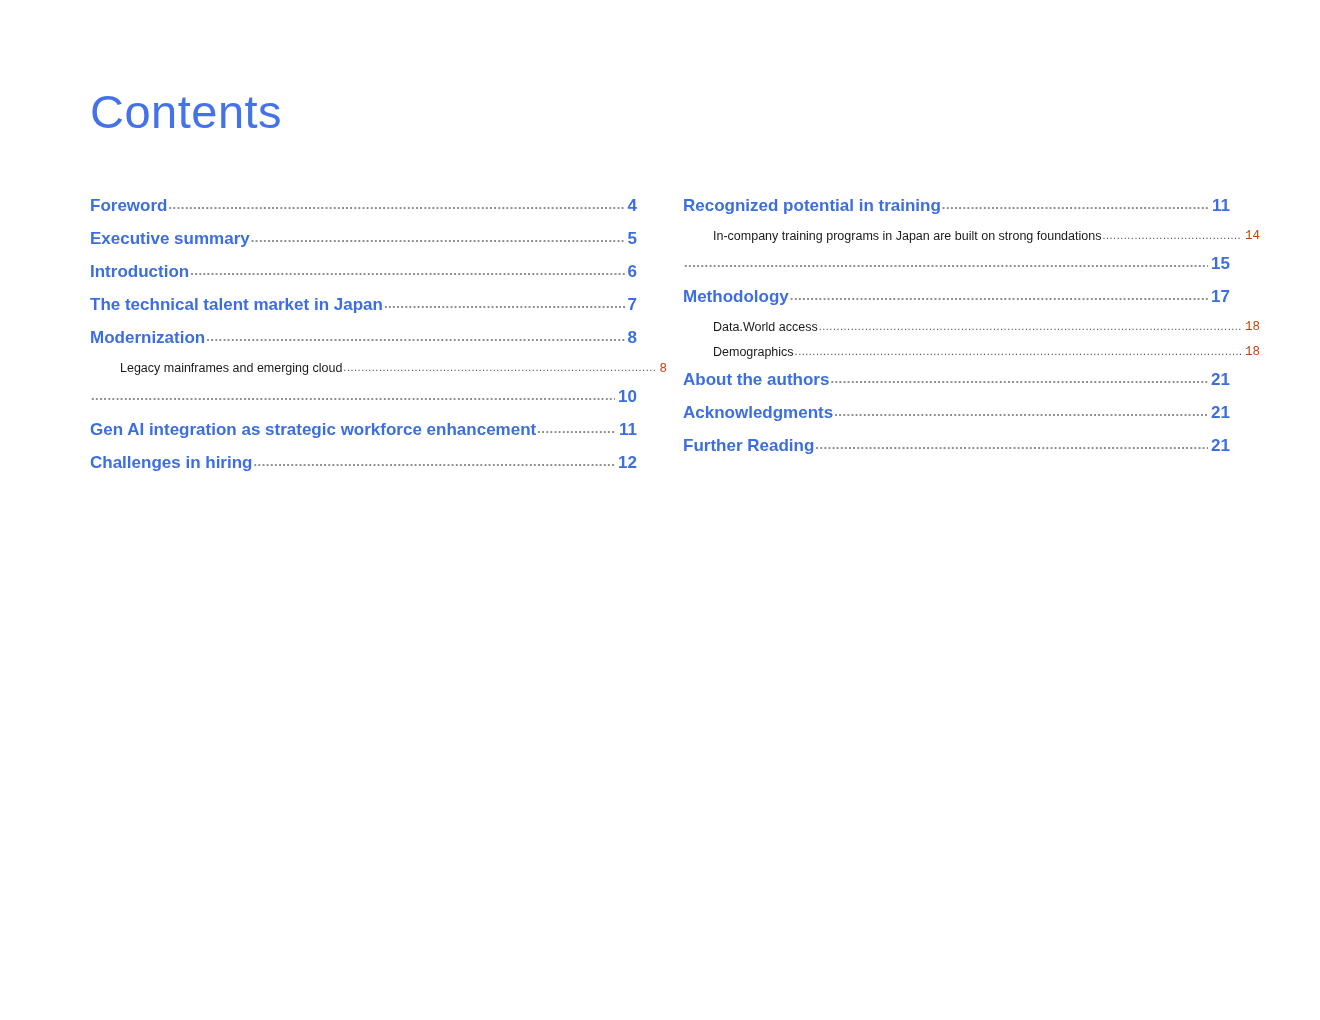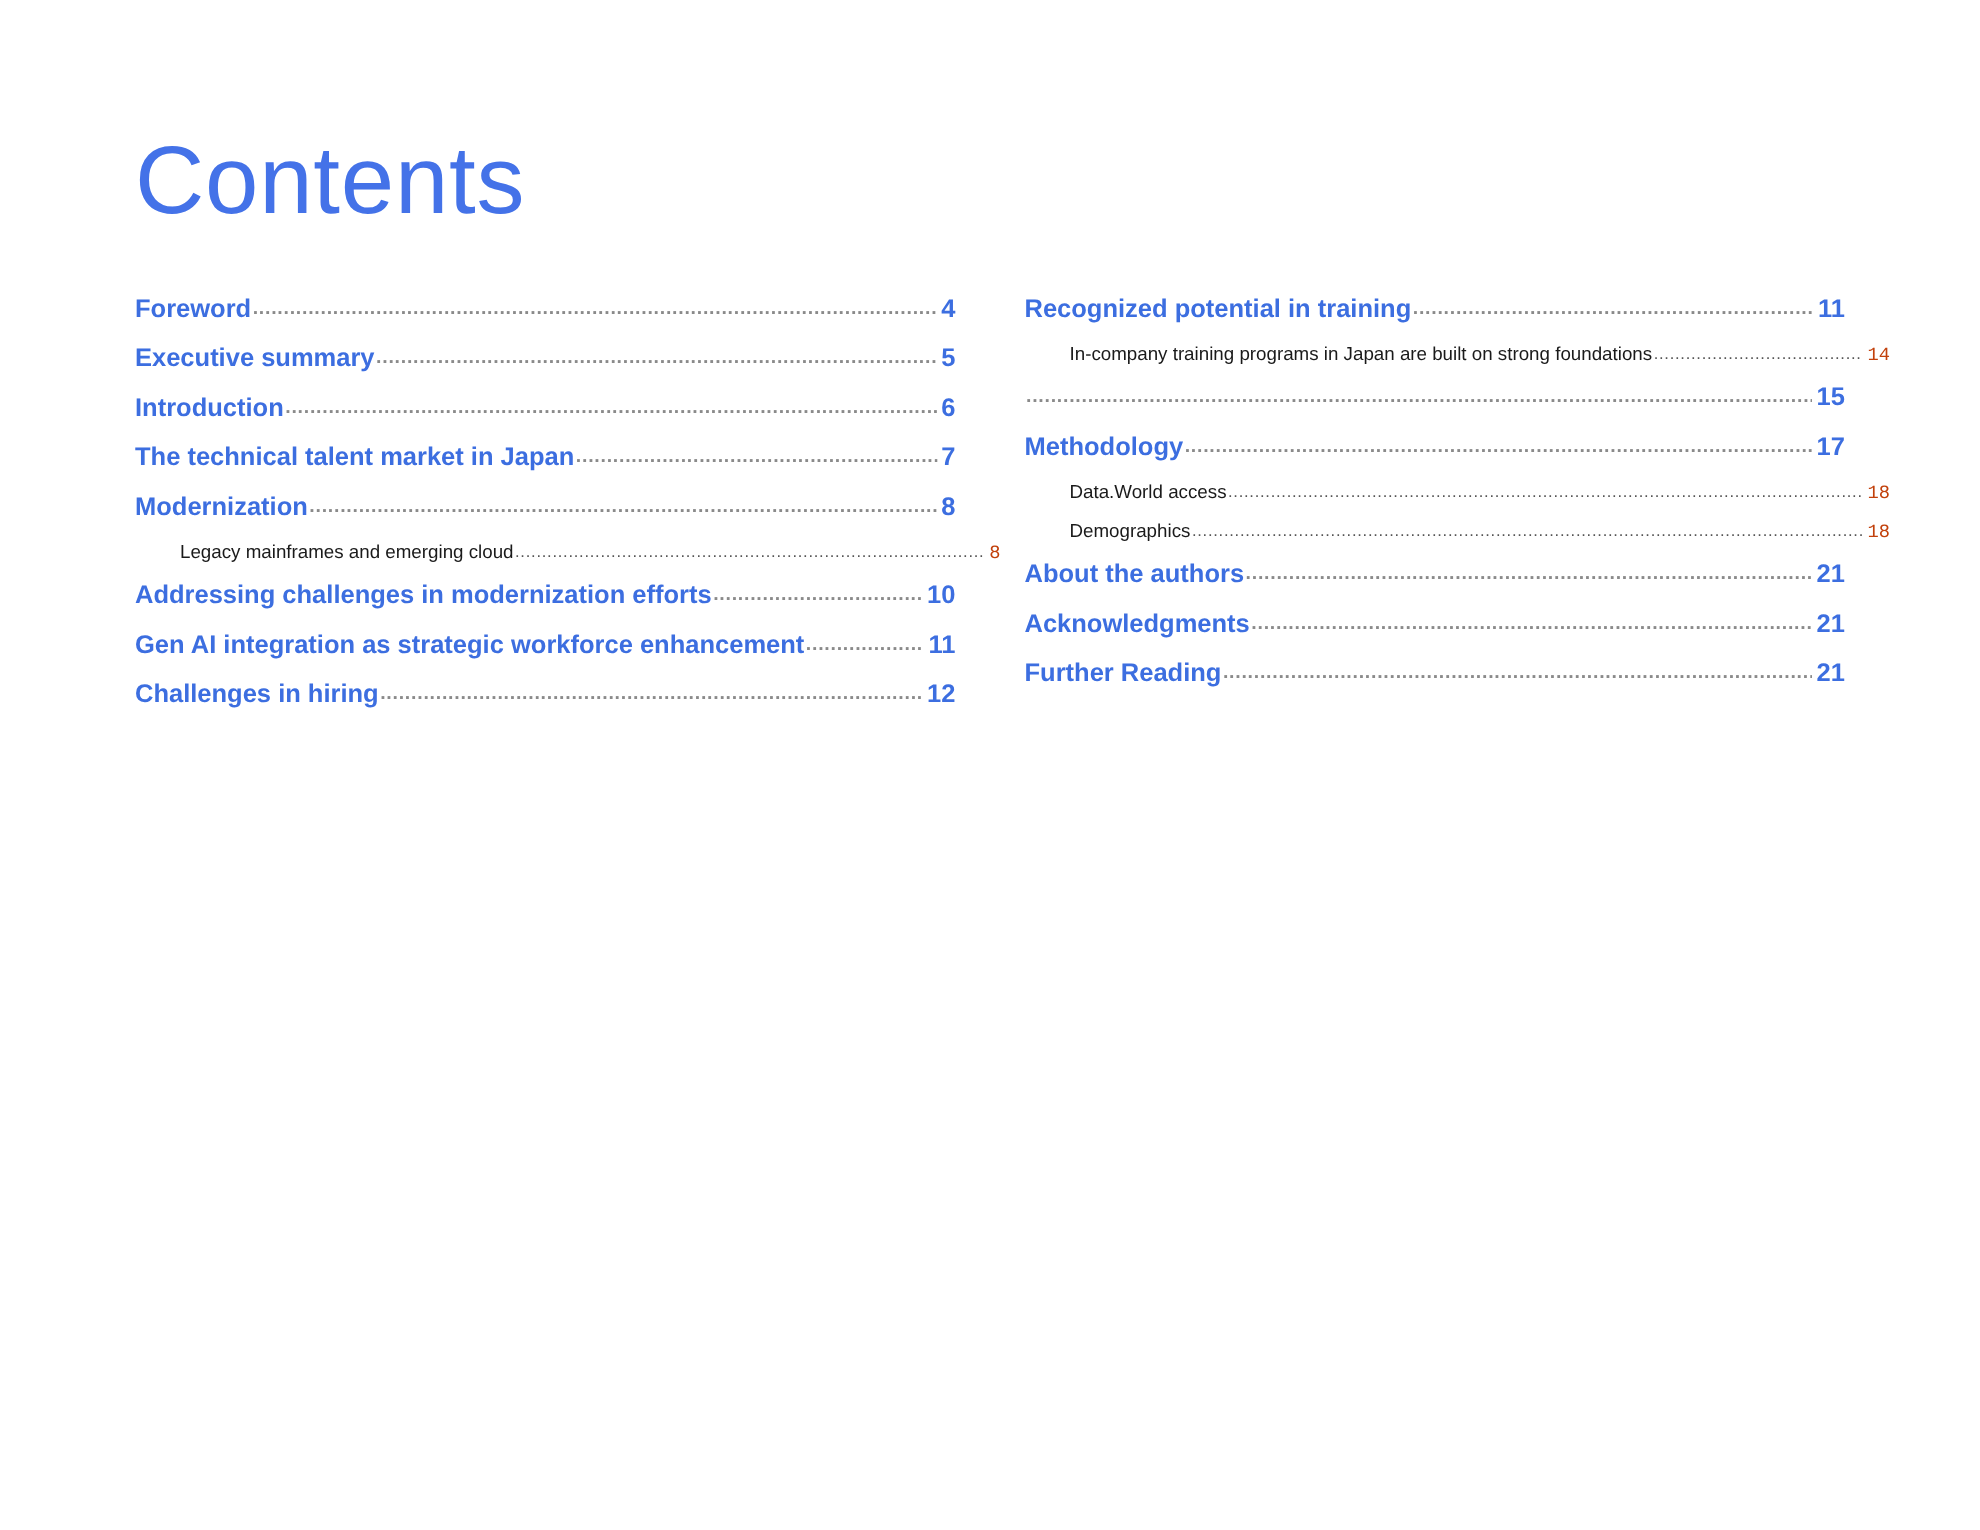--- a/index.html
+++ b/index.html
@@ -17,21 +17,21 @@
     position: relative;
     width: 1320px;
     height: 1020px;
     box-sizing: border-box;
   }
   .title {
     position: absolute;
     left: 90px;
     top: 88px;
     font-family: "Liberation Sans", sans-serif;
-    font-size: 64px;
+    font-size: 47px;
     font-weight: 400;
     color: #4472e8;
     letter-spacing: 0.5px;
     line-height: 1;
   }
   .columns {
     position: absolute;
     left: 90px;
     top: 196px;
     width: 1140px;
@@ -59,20 +59,21 @@
   }
   .toc-entry.level2 {
     font-size: 12.5px;
     font-weight: 400;
     color: #1a1a1a;
     padding-left: 30px;
     margin-bottom: 11px;
   }
   .col-right .toc-entry.level2 {
     color: #1a1a1a;
+    align-items: center;
   }
   .entry-label {
     flex: 0 0 auto;
   }
   .entry-dots {
     flex: 1 1 auto;
     overflow: hidden;
     margin: 0 1px;
     position: relative;
     bottom: 2px;
@@ -142,21 +143,20 @@
         <span class="entry-page">8</span>
       </div>
 
       <div class="toc-entry level2">
         <span class="entry-label">Legacy mainframes and emerging cloud</span>
         <span class="entry-dots">................................................................................................................................................................................................................................</span>
         <span class="entry-page">8</span>
       </div>
 
       <div class="toc-entry level1">
-        <span class="entry-label">Addressing challenges in modernization efforts</span>
         <span class="entry-dots">................................................................................................................................................................................................................................</span>
         <span class="entry-page">10</span>
       </div>
 
       <div class="toc-entry level1">
         <span class="entry-label">Gen AI integration as strategic workforce enhancement</span>
         <span class="entry-dots">................................................................................................................................................................................................................................</span>
         <span class="entry-page">11</span>
       </div>
 

